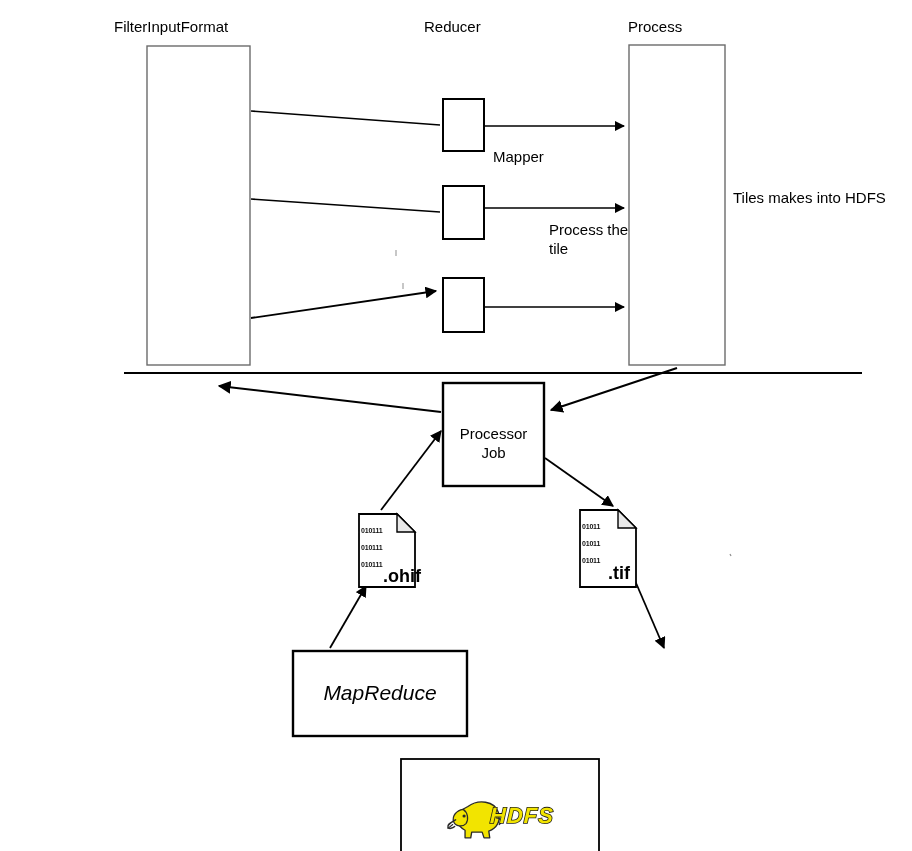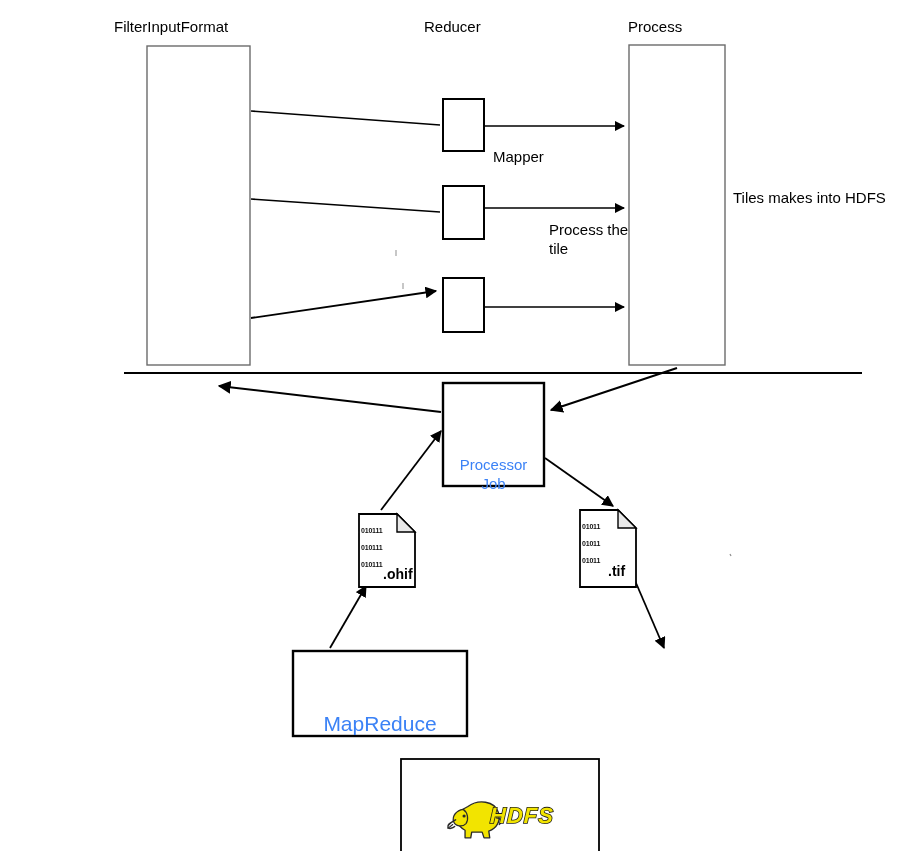--- a/index.html
+++ b/index.html
@@ -27,41 +27,40 @@
     font-size: 15px;
     line-height: 19px;
     color: #000000;
     white-space: pre-line;
   }
   .hdr { font-size: 15px; }
   .boxtext {
     position: absolute;
     font-family: "Liberation Sans", sans-serif;
     text-align: center;
-    color: #3b82f6;
-    margin-top: 31px;
+    color: #000000;
   }
   #svg-layer {
     position: absolute;
     left: 0; top: 0;
     width: 912px; height: 851px;
     pointer-events: none;
   }
   .filetext {
     position: absolute;
     font-family: "Liberation Sans", sans-serif;
     font-size: 7px;
     font-weight: bold;
     color: #111111;
     letter-spacing: -0.2px;
   }
   .fileext {
     position: absolute;
     font-family: "Liberation Sans", sans-serif;
-    font-size: 14px;
+    font-size: 18px;
     font-weight: bold;
     color: #000000;
   }
   .hdfs-logo-wrap {
     position: absolute;
     left: 446px;
     top: 778px;
     width: 120px;
     height: 42px;
   }
@@ -172,21 +171,21 @@
   <div class="lbl" style="left:493px; top:131px;">Mapper</div>
 
   <div class="lbl" style="left:505px; top:204px; width:110px;margin-left:44px;">Process the
 tile</div>
 
   <div class="lbl" style="left:733px; top:172px;">Tiles makes into HDFS</div>
 
   <div class="boxtext" style="left:443px; top:408px; width:101px; font-size:15px; line-height:19px; white-space:pre-line;">Processor
 Job</div>
 
-  <div class="boxtext" style="left:293px; top:665px; width:174px; font-size:21px;">MapReduce</div>
+  <div class="boxtext" style="left:293px; top:665px; width:174px; font-size:21px;font-style:italic;">MapReduce</div>
 
   <div class="filetext" style="left:361px; top:511px;">010111</div>
   <div class="filetext" style="left:361px; top:528px;">010111</div>
   <div class="filetext" style="left:361px; top:545px;">010111</div>
   <div class="fileext" style="left:383px; top:550px;">.ohif</div>
 
   <div class="filetext" style="left:582px; top:507px;">01011</div>
   <div class="filetext" style="left:582px; top:524px;">01011</div>
   <div class="filetext" style="left:582px; top:541px;">01011</div>
   <div class="fileext" style="left:608px; top:547px;text-align:center;">.tif</div>

